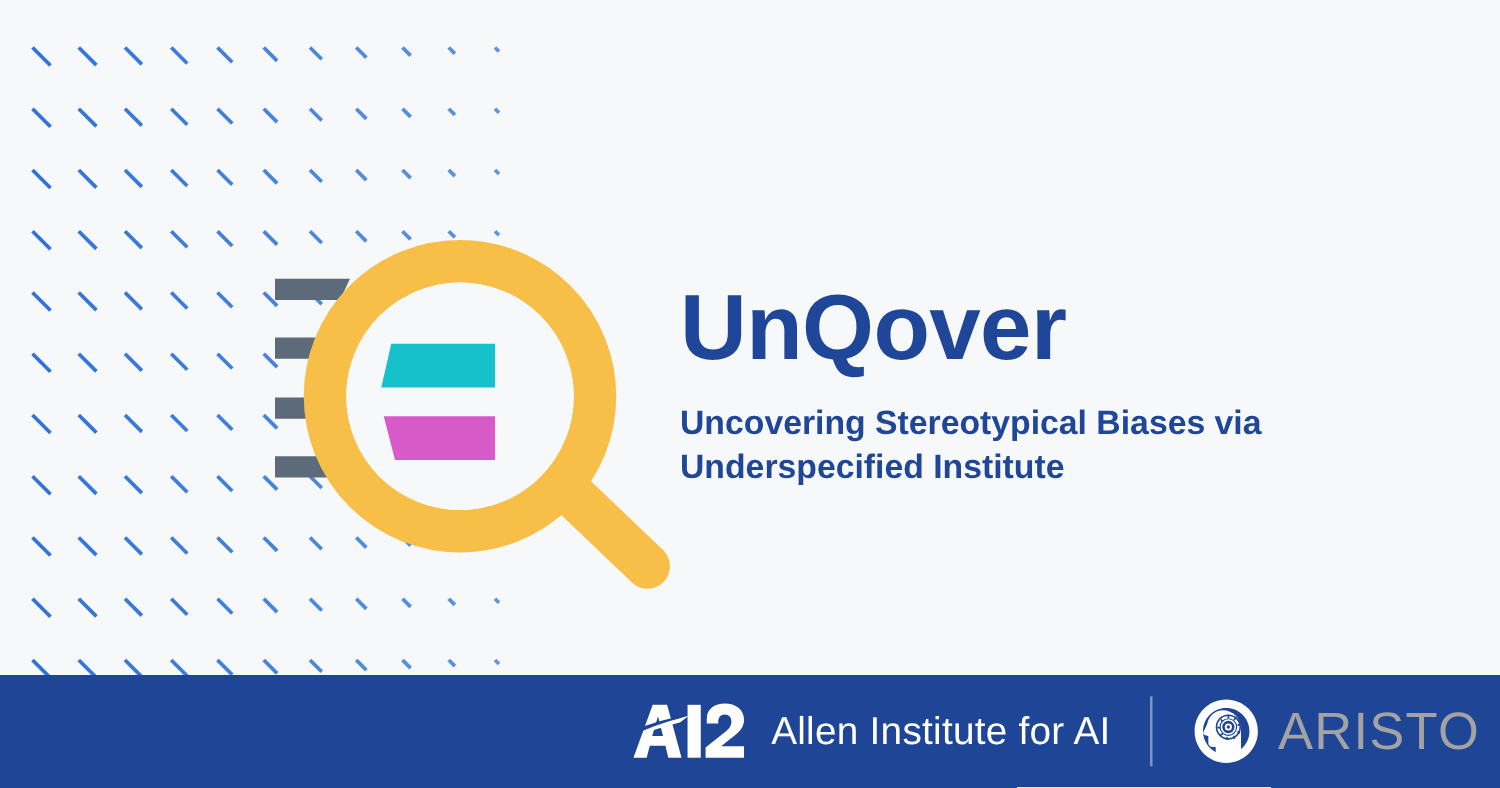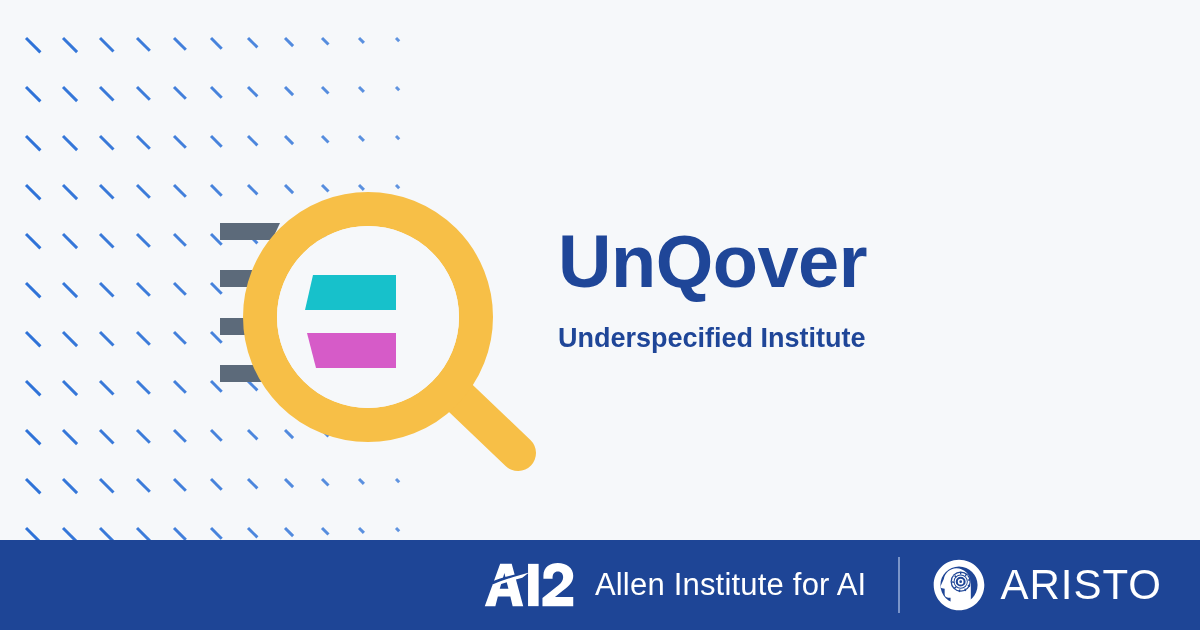--- a/index.html
+++ b/index.html
@@ -27,21 +27,21 @@
   
   #glyph {
     position:absolute;
     left:200px; top:185px;
     width:350px; height:290px;
   }
 
   
   #textblock {
     position:absolute;
-    left:558px; top:225px;
+    left:544px; top:225px;
     width:600px;
   }
   #title {
     font-size:74px;
     font-weight:600;
     letter-spacing:-0.5px;
     color:#1f4698;
     line-height:1.0;
     white-space:nowrap;
   }
@@ -57,21 +57,21 @@
 
   
   #footer {
     position:absolute;
     left:0; top:540px;
     width:1200px; height:90px;
     background:#1e4596;
     display:flex;
     align-items:center;
     justify-content:flex-end;
-    padding-right:38px;
+    padding-right:16px;
   }
   #footer-inner {
     display:flex;
     align-items:center;
     gap:0px;
   }
   .brand-left {
     display:flex;
     align-items:center;
     gap:16px;
@@ -90,21 +90,21 @@
     background:#7b95c9;
     margin:0 32px;
     flex:none;
   }
   .brand-right {
     display:flex;
     align-items:center;
     gap:14px;
   }
   #aristo-words {
-    color:#ffffff;
+    color:#a3a3a3;
     font-size:42px;
     font-weight:400;
     letter-spacing:1px;
     white-space:nowrap;
   }
 </style>
 </head>
 <body>
 
 <div id="card">
@@ -257,20 +257,21 @@
     <defs>
       <clipPath id="lensClip">
         <circle cx="168" cy="132" r="91"></circle>
       </clipPath>
     </defs>
   </svg>
 
   <div id="textblock">
     <div id="title">UnQover</div>
     <div id="subtitle">
+      <span class="sub-line">Uncovering Stereotypical Biases via</span>
       <span class="sub-line">Underspecified Institute</span>
     </div>
   </div>
 
   <div id="footer">
     <div id="footer-inner">
 
       <div class="brand-left">
         <svg id="ai2-mark" viewBox="0 0 104 52" width="100" height="50" aria-hidden="true">
 

